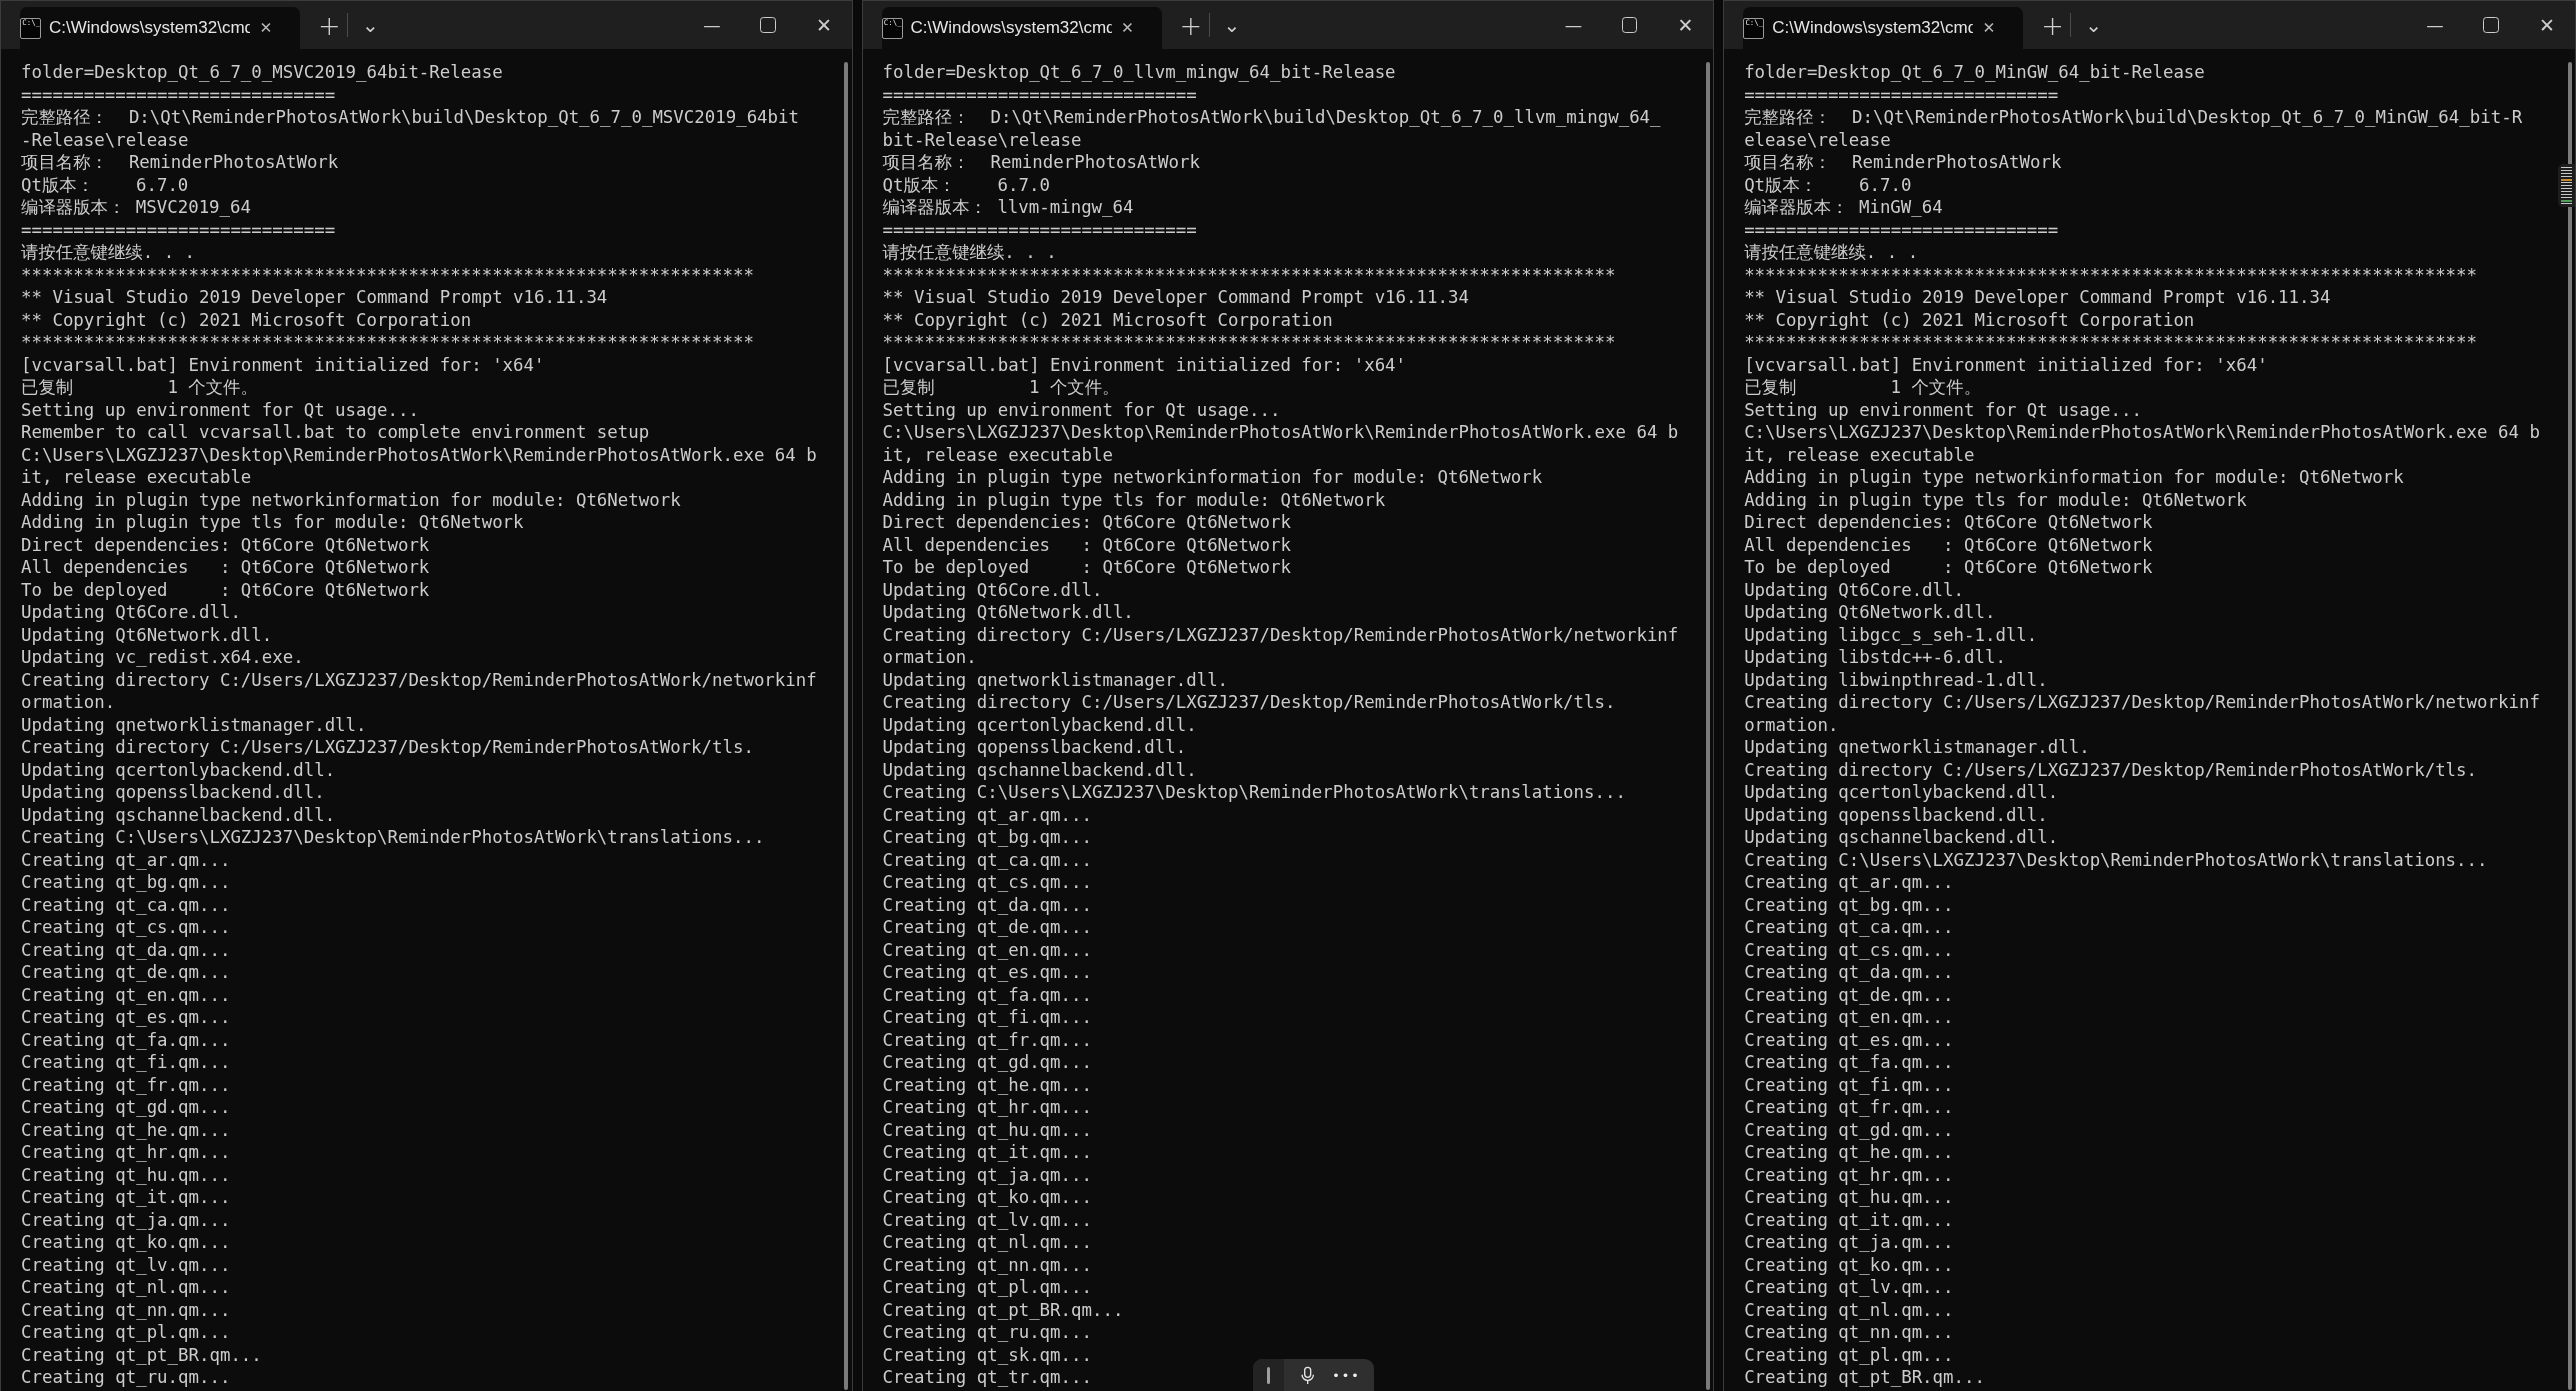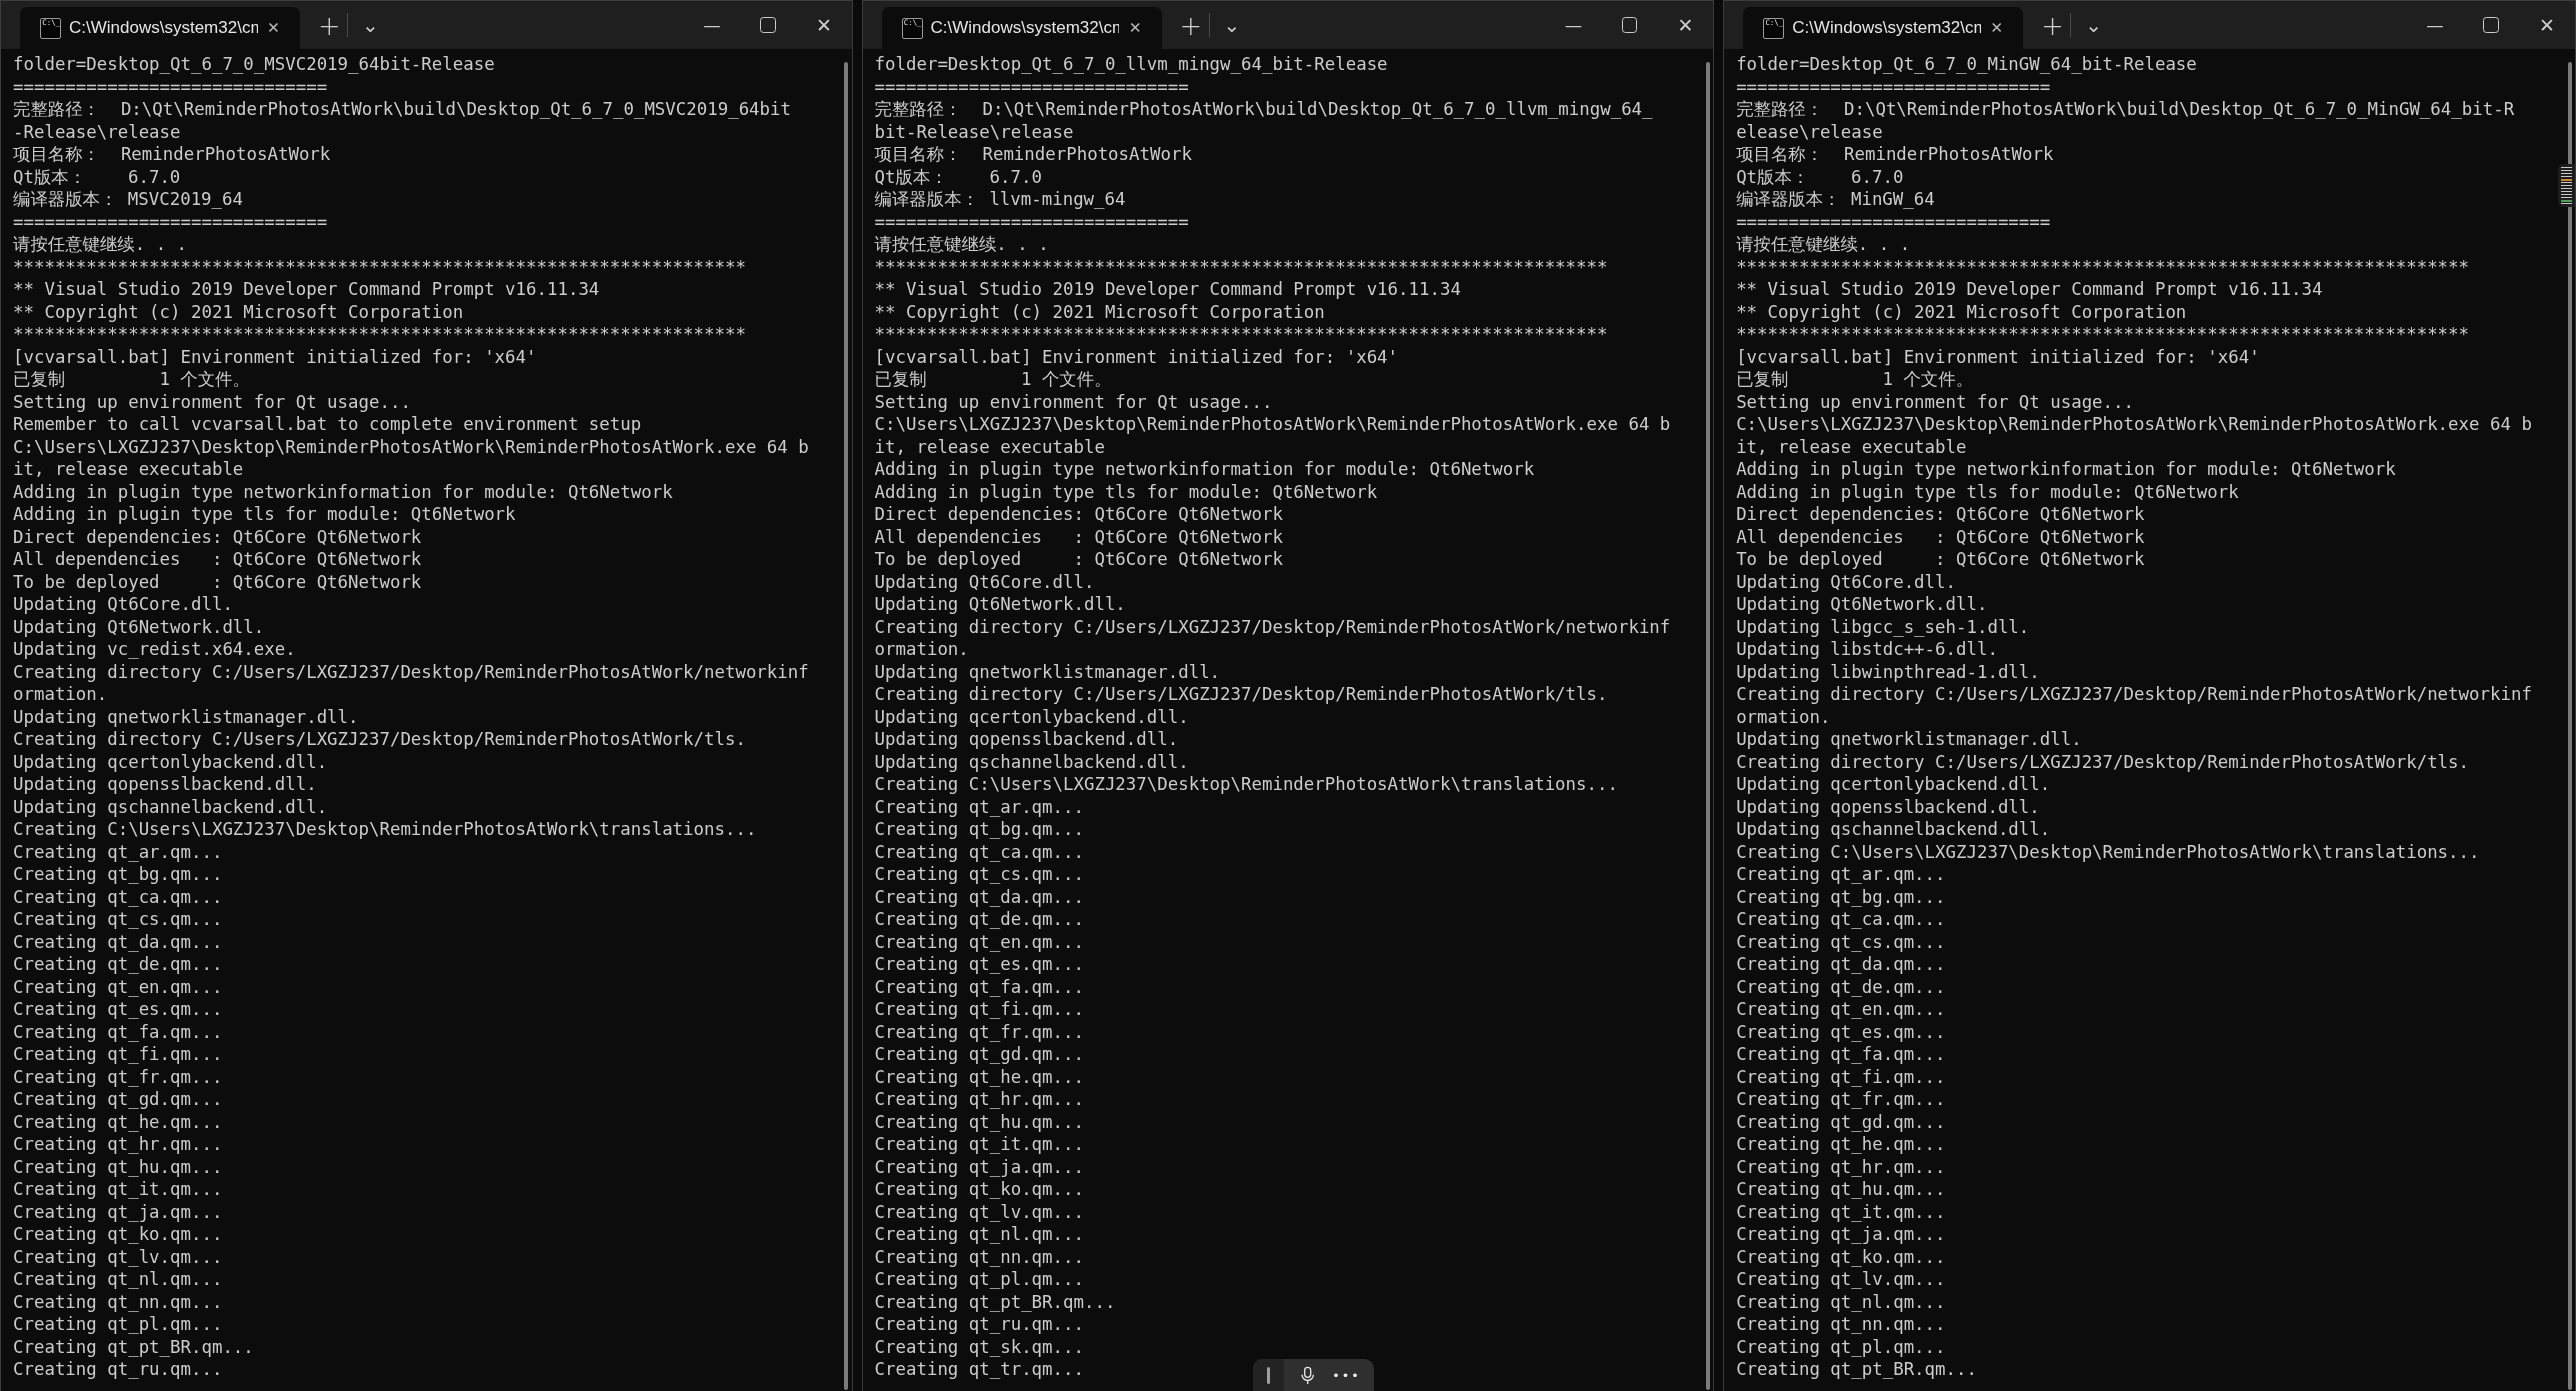--- a/index.html
+++ b/index.html
@@ -5,21 +5,21 @@
   html,body{margin:0;padding:0;background:#0a0a0a;}
   body{width:2576px;height:1392px;overflow:hidden;position:relative;
        font-family:"Liberation Sans",sans-serif;}
   .desktop{display:flex;gap:8.7px;width:2576px;height:1392px;}
   .window{flex:1;display:flex;flex-direction:column;background:var(--term-bg,#0c0c0c);
           border:1.3px solid #3c3c3c;box-sizing:border-box;min-width:0;}
   
   .titlebar{position:relative;height:48px;background:var(--titlebar-bg,#1f1f1f);flex:0 0 auto;}
   .tab{position:absolute;left:19px;bottom:0;height:42px;width:280px;
        background:var(--tab-bg,#0c0c0c);border-radius:6.7px 6.7px 0 0;
-       display:flex;align-items:center;padding:0 20px;box-sizing:border-box;}
+       display:flex;align-items:center;padding:0 0;box-sizing:border-box;}
   .tab-icon{width:19px;height:19px;flex:0 0 auto;background:#050505;border:1.3px solid #9a9a9a;
             border-radius:2px;margin-right:8px;position:relative;overflow:hidden;}
   .tab-icon span{position:absolute;left:1.3px;top:0.7px;font-family:"DejaVu Sans Mono",monospace;
             font-size:7.4px;color:#e8e8e8;line-height:7.4px;}
   .tab-label{flex:1;color:#e6e6e6;font-size:17px;white-space:nowrap;overflow:hidden;
              max-width:201px;}
   .tab-close{flex:0 0 auto;color:#b8b8b8;font-size:15.4px;margin-left:9.4px;
              font-family:"DejaVu Sans",sans-serif;}
   .tb-btn{position:absolute;top:50%;transform:translateY(-50%);color:#cfcfcf;
           font-family:"DejaVu Sans",sans-serif;}
@@ -27,21 +27,21 @@
   .tb-sep{position:absolute;left:346px;top:12px;width:1.3px;height:24px;background:#4a4a4a;}
   .dropdown{left:361px;font-size:20px;}
   .win-controls{position:absolute;right:0;top:0;height:100%;display:flex;}
   .wc-btn{width:56px;height:100%;display:flex;align-items:center;justify-content:center;
           color:#cccccc;}
   .wc-min{font-size:17.4px;font-family:"DejaVu Sans",sans-serif;}
   .wc-max .box{width:13.4px;height:14.8px;border:1.7px solid #cccccc;border-radius:3.4px;}
   .wc-close{font-size:19px;font-family:"DejaVu Sans",sans-serif;}
   
   .content{flex:1;position:relative;background:var(--term-bg,#0c0c0c);overflow:hidden;}
-  pre.term{margin:0;padding:4px 0 0 12px;font-family:"DejaVu Sans Mono","Liberation Mono",monospace;
+  pre.term{margin:8px;padding:4px 0 0 12px;font-family:"DejaVu Sans Mono","Liberation Mono",monospace;
            font-size:17.4px;line-height:22.5px;color:var(--term-fg,#cccccc);white-space:pre;}
   .vscroll{position:absolute;top:13.4px;bottom:1.3px;right:3.4px;width:4px;border-radius:2px;
            background:var(--scrollbar,#8f8f8f);opacity:.85;}
   
   .scroll-marks{position:absolute;right:0;top:115px;width:17.4px;height:43px;background:#1d1d1d;
                 border-radius:5.4px 0 0 5.4px;z-index:2;}
   .scroll-marks .dashes{position:absolute;left:3.4px;right:3.4px;top:2.7px;bottom:2.7px;
       background:repeating-linear-gradient(to bottom,#c9c9c9 0px,#c9c9c9 1.3px,
                  rgba(0,0,0,0) 1.3px,rgba(0,0,0,0) 3px);}
   .scroll-marks .tick{position:absolute;left:3.4px;right:3.4px;height:2px;}

